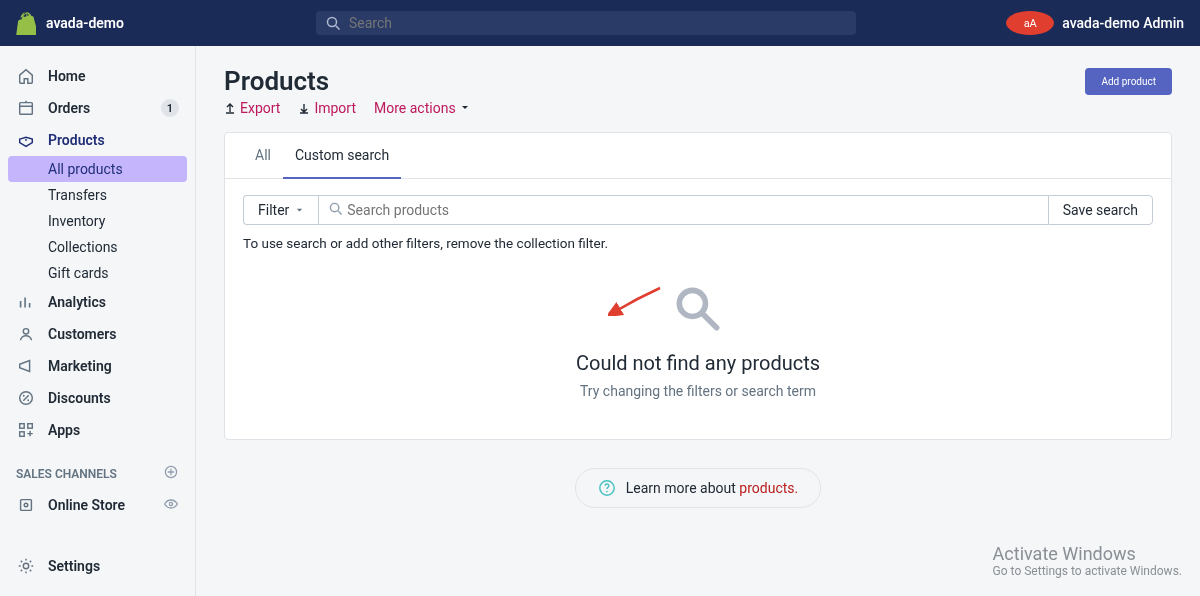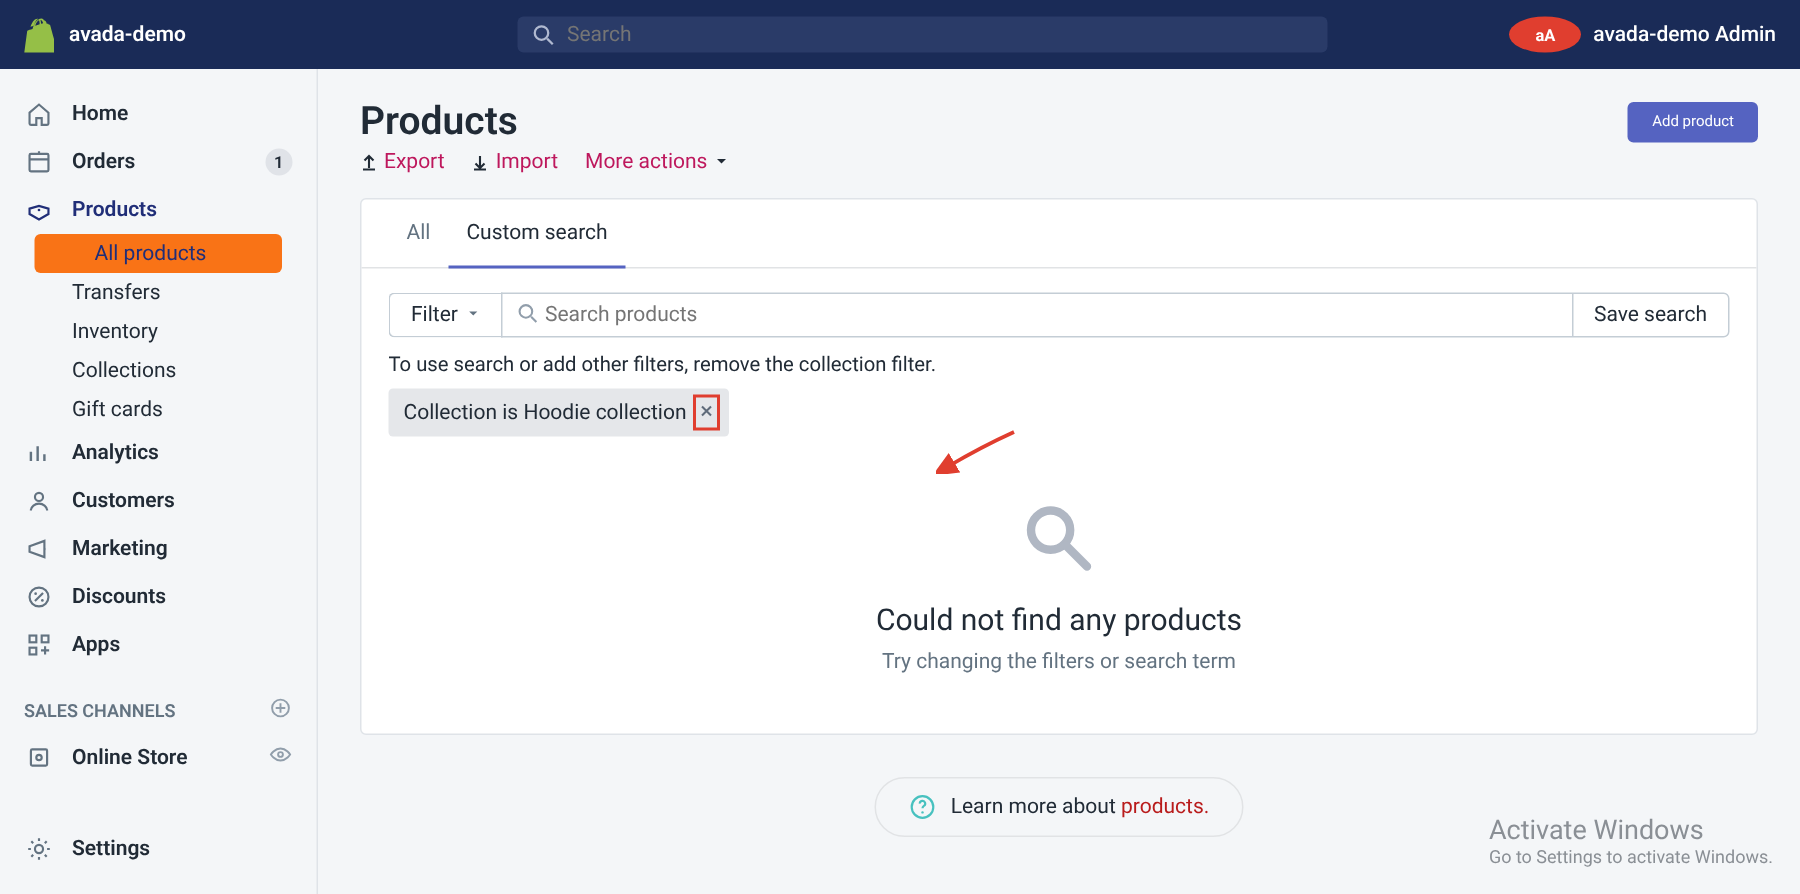--- a/index.html
+++ b/index.html
@@ -1,35 +1,35 @@
 <!DOCTYPE html>
 <html><head>
 <meta charset="utf-8">
 <style>
   * { box-sizing: border-box; margin: 0; padding: 0; font-family: -apple-system, BlinkMacSystemFont, "Segoe UI", Roboto, sans-serif; }
   body { background: #f4f6f8; width: 1200px; height: 596px; overflow: hidden; position: relative; }
   .topbar { background: #1a2b57; height: 46px; display: flex; align-items: center; padding: 0 16px; color: #fff; }
   .topbar .logo { width: 20px; height: 23px; display: inline-block; margin-right: 10px; }
   .topbar .store-name { font-weight: 600; font-size: 14px; }
   .topbar-left { display:flex; align-items:center; width: 300px;}
-  .topbar .search-wrap { flex: 0 0 540px; display: flex; align-items: center; background: #2a3b68; border-radius: 4px; height: 24px; padding: 0 10px; margin-left: 29px; }
+  .topbar .search-wrap { flex: 0 0 540px; display: flex; align-items: center; background: #2a3b68; border-radius: 4px; height: 24px; padding: 0 10px; }
   .topbar .search-wrap .sicn { margin-right: 8px; display:flex; align-items:center; }
   .topbar .search-wrap input { background: transparent; border: none; outline: none; color: #ddd; font-size: 14px; width: 100%; }
   .topbar .right { margin-left: auto; display: flex; align-items: center; }
-  .avatar { width: 48px; height: 24px; border-radius: 50%; background: #e03e2f; color: #fff; display: flex; align-items:center; justify-content:center; font-size:11px; font-weight:700; margin-right:8px;}
+  .avatar { width: 48px; height: 24px; border-radius: 50%; background: #e03e2f; color: #fff; display: flex; align-items:center; justify-content:center; font-size:11px; font-weight:400; margin-right:8px;}
   .admin-name { font-size: 14px; font-weight: 500; color:#fff;}
   .shell { display: flex; height: 550px; }
-  .sidebar { width: 212px; background: #f4f6f8; border-right: 1px solid #dfe3e8; display:flex; flex-direction:column; }
+  .sidebar { width: 196px; background: #f4f6f8; border-right: 1px solid #dfe3e8; display:flex; flex-direction:column; }
   .nav { padding-top: 14px; flex: 1; overflow:auto; }
   .nav-item { display:flex; align-items:center; padding: 6px 16px; font-size:14px; color:#212b36; cursor:pointer; }
   .nav-item .nicn { width:20px; height:20px; margin-right:12px; display:flex; align-items:center; justify-content:center; color:#5c6470;}
   .nav-item .label { font-weight:600; }
   .nav-item .badge { margin-left:auto; background:#e0e3e8; font-size:11px; font-weight:600; color:#212b36; border-radius:10px; padding:0 6px; height:18px; display:flex; align-items:center;}
   .sub-item { padding: 5px 16px 5px 48px; font-size:14px; color:#212b36; cursor:pointer; }
-  .sub-item.active { background:#f97316; color:#202e78; border-radius:4px; margin:0 23px; padding-left:40px;}
+  .sub-item.active { background:#c4b5fd; color:#202e78; border-radius:4px; margin:0 8px; padding-left:40px;}
   .nav-item.selected .label { color:#202e78; }
   .section-header { display:flex; align-items:center; padding: 18px 16px 6px 16px; font-size:12px; font-weight:600; color:#637381;}
   .section-header .addbtn { margin-left:auto; color:#637381;}
   .channel-row { display:flex; align-items:center; padding: 6px 16px; font-size:14px; color:#212b36;}
   .channel-row .nicn{ width:20px; height:20px; margin-right:12px; display:flex; align-items:center; justify-content:center; color:#5c6470;}
   .channel-row .eye { margin-left:auto; color:#637381;}
   .sidebar-footer { padding:12px 16px 20px 16px; display:flex; align-items:center; font-size:14px; color:#212b36; font-weight:600;}
   .sidebar-footer .nicn{ width:20px; height:20px; margin-right:12px; display:flex; align-items:center; justify-content:center; color:#5c6470;}
   .main { flex:1; padding: 20px 28px; position:relative; }
   .page-header { display:flex; align-items: center; }
@@ -251,30 +251,20 @@
         <div class="search-products">
           <span><svg width="14" height="14" viewBox="0 0 20 20" fill="none">
                 <circle cx="8" cy="8" r="6" stroke="#919eab" stroke-width="2"></circle>
                 <line x1="13" y1="13" x2="18" y2="18" stroke="#919eab" stroke-width="2"></line>
               </svg></span>
           <input placeholder="Search products" style="">
         </div>
         <button class="save-search">Save search</button>
       </div>
       <div class="helper-text">To use search or add other filters, remove the collection filter.</div>
-      <div class="chip-row">
-        <span class="chip">
-          <span>Collection is Hoodie collection</span>
-          <span class="remove">
-            <span><svg width="10" height="10" viewBox="0 0 10 10">
-                  <path d="M2 2l6 6M8 2l-6 6" stroke="#5f6b7a" stroke-width="1.4"></path>
-                </svg></span>
-          </span>
-        </span>
-      </div>
       <div class="empty-state">
         <div class="empty-icon">
           <svg width="56" height="56" viewBox="0 0 60 60" fill="none">
               <circle cx="24" cy="24" r="14" stroke="#b0b7c3" stroke-width="6"></circle>
               <line x1="35" y1="35" x2="50" y2="50" stroke="#b0b7c3" stroke-width="6" stroke-linecap="round"></line>
             </svg>
         </div>
         <div class="empty-title">Could not find any products</div>
         <div class="empty-sub">Try changing the filters or search term</div>
       </div>

